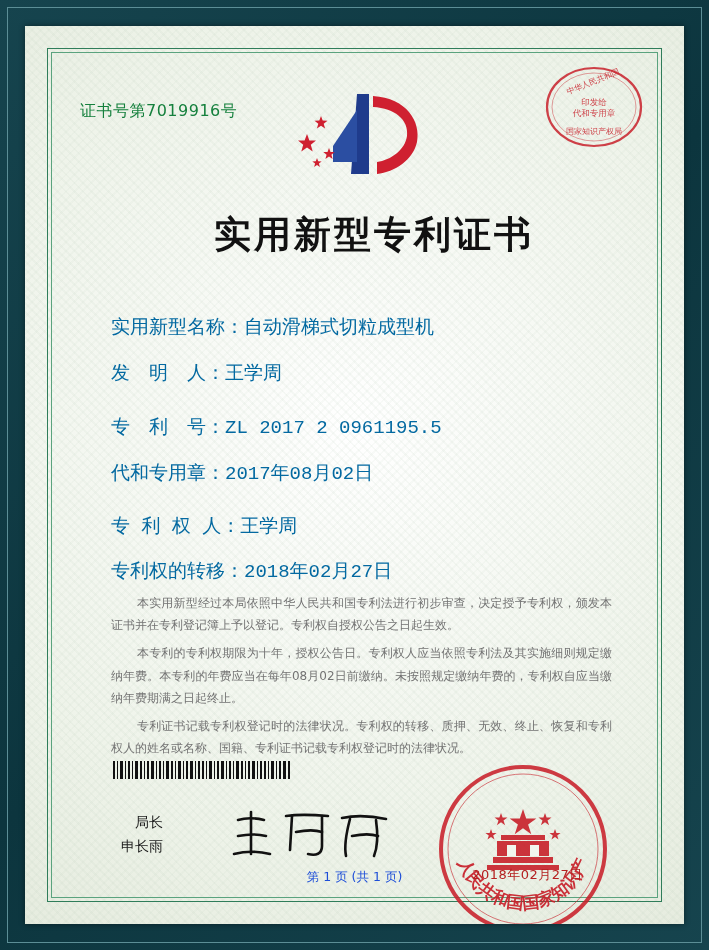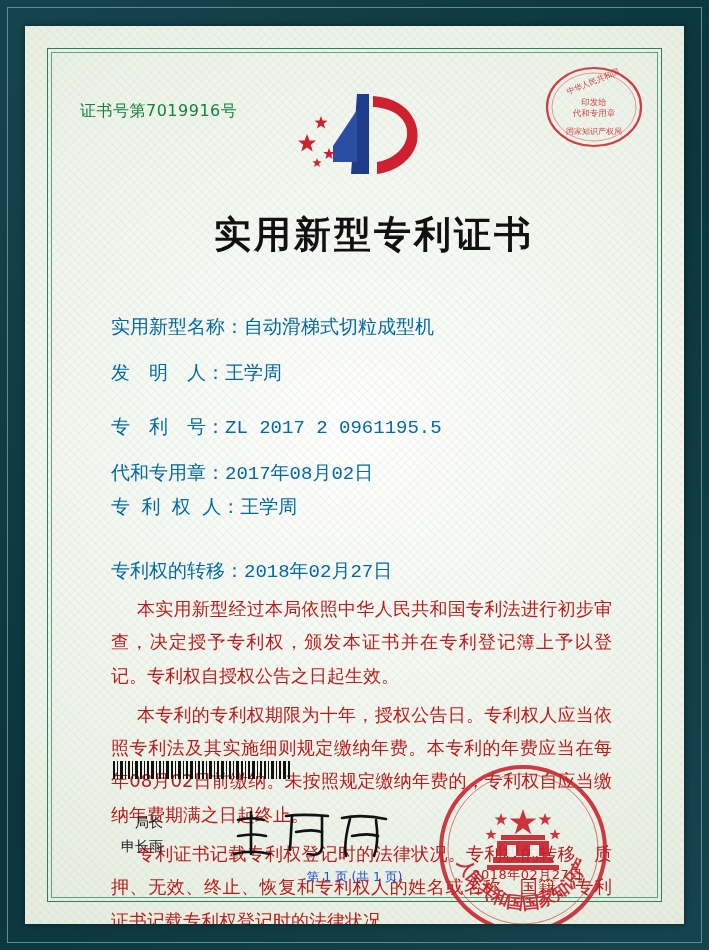--- a/index.html
+++ b/index.html
@@ -127,33 +127,33 @@
     color: #0369a1;
     white-space: nowrap;
   }
   .field .lbl { display: inline-block; }
   .field .val { display: inline-block; }
 
   #field-0 { top: 288px; }
   #field-1 { top: 334px; }
   #field-2 { top: 388px; }
   #field-3 { top: 434px; }
-  #field-4 { top: 468px; text-align: right; }
+  #field-4 { top: 487px; text-align: right; }
   #field-5 { top: 532px; }
 
   
   #body-text {
     position: absolute;
     left: 86px;
     right: 72px;
     top: 566px;
     font-family: "DejaVu Sans", sans-serif;
-    font-size: 18px;
+    font-size: 12px;
     line-height: 1.85;
-    color: #b91c1c;
+    color: #737373;
     text-align: justify;
   }
   #body-text p {
     margin: 0 0 6px 0;
     text-indent: 26px;
   }
 
   
   #barcode {
     position: absolute;

